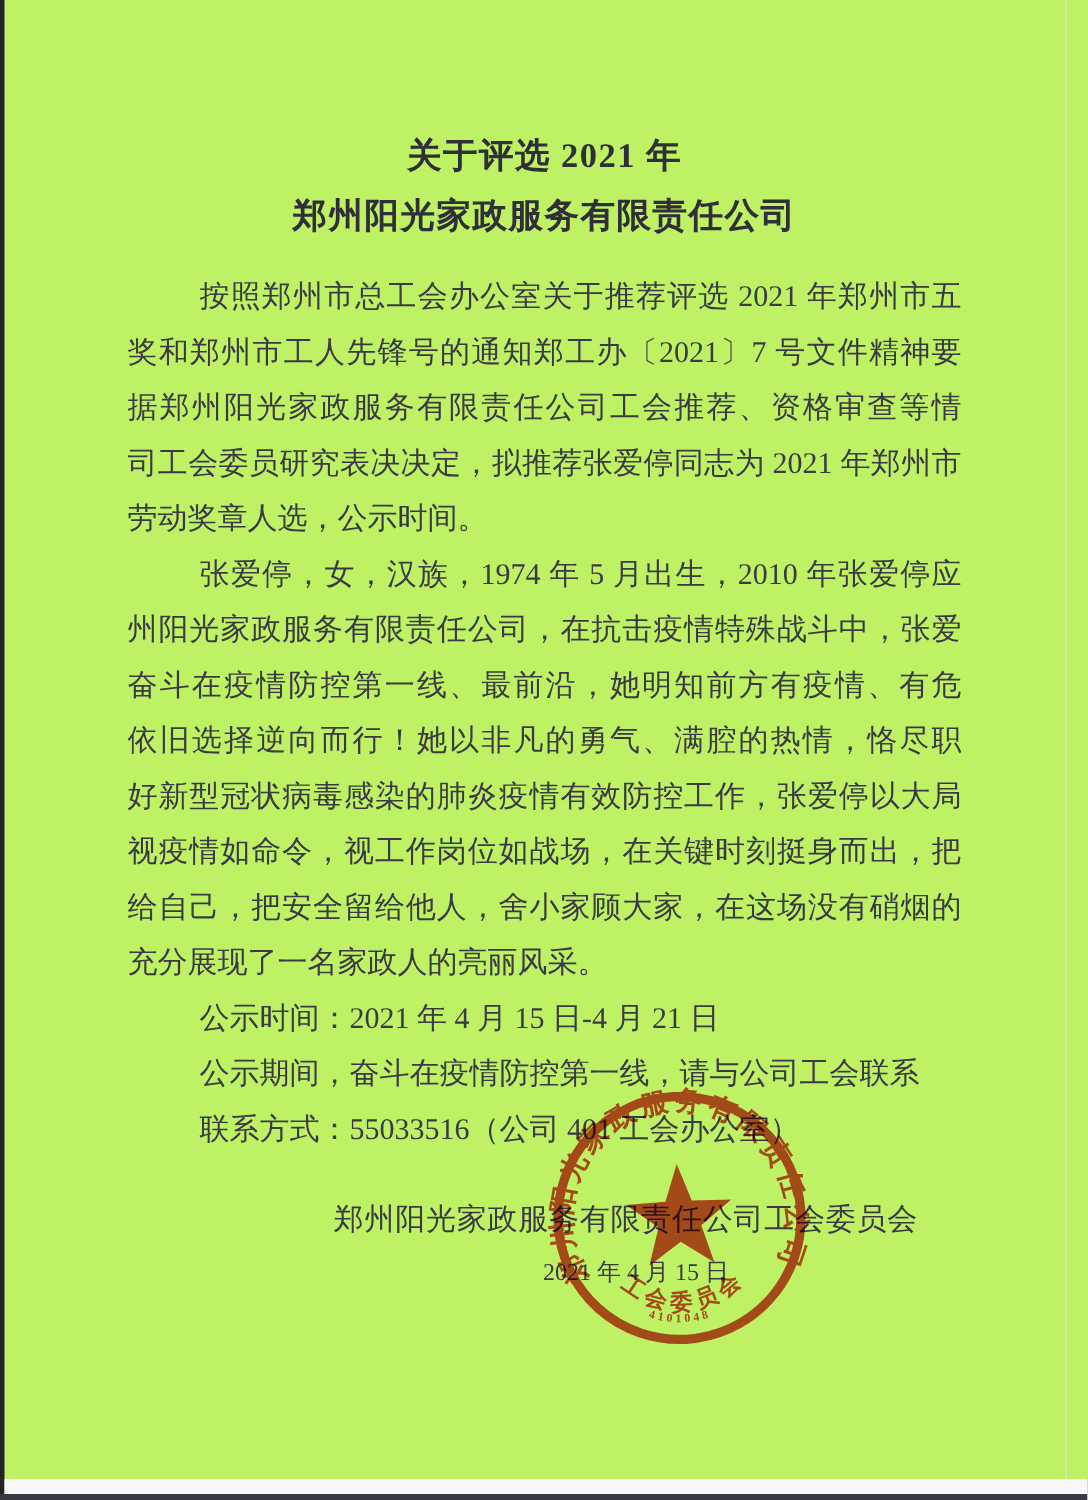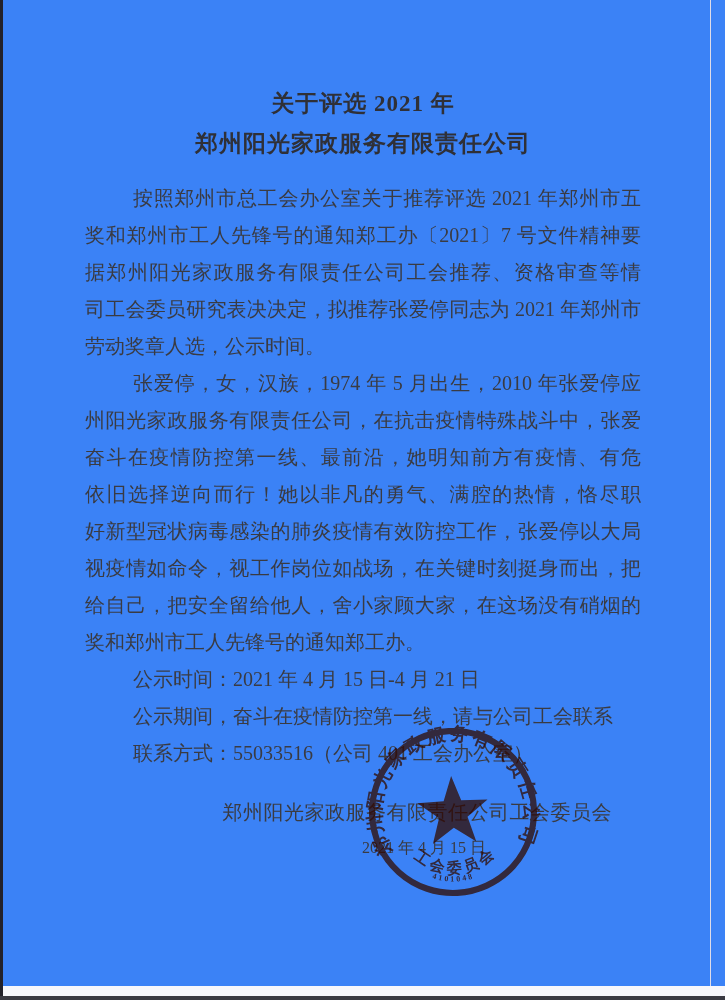--- a/index.html
+++ b/index.html
@@ -3,21 +3,21 @@
 <meta charset="utf-8">
 <style>
   html,body{margin:0;padding:0;}
   body{
     width:725px;height:1000px;
     background:#b9b9c2;
     font-family:"Liberation Serif","DejaVu Serif",serif;
   }
   .page{
     position:relative;width:725px;height:1000px;
-    background:#3b82f6;overflow:hidden;
+    background:#bef264;overflow:hidden;
     color:#3a3b42;
   }
   
   .edge-left{position:absolute;left:0;top:0;width:3px;height:1000px;background:#23222a;}
   .edge-right{position:absolute;right:14px;top:0;width:1px;height:1000px;background:#dedce9;}
   .band-bottom{position:absolute;left:3px;bottom:4px;width:722px;height:10px;background:#f7f7fb;}
   .edge-bottom{position:absolute;left:0;bottom:0;width:725px;height:4px;background:#3a3a42;}
 
   
   .title-block{
@@ -73,21 +73,21 @@
     <div class="line just">据郑州阳光家政服务有限责任公司工会推荐、资格审查等情况，经公</div>
     <div class="line just">司工会委员研究表决决定，拟推荐张爱停同志为 2021 年郑州市五一</div>
     <div class="line">劳动奖章人选，公示时间。</div>
     <div class="line just indent">张爱停，女，汉族，1974 年 5 月出生，2010 年张爱停应聘到郑</div>
     <div class="line just">州阳光家政服务有限责任公司，在抗击疫情特殊战斗中，张爱停坚守</div>
     <div class="line just">奋斗在疫情防控第一线、最前沿，她明知前方有疫情、有危险，但她</div>
     <div class="line just">依旧选择逆向而行！她以非凡的勇气、满腔的热情，恪尽职守。为做</div>
     <div class="line just">好新型冠状病毒感染的肺炎疫情有效防控工作，张爱停以大局为重，</div>
     <div class="line just">视疫情如命令，视工作岗位如战场，在关键时刻挺身而出，把风险留</div>
     <div class="line just">给自己，把安全留给他人，舍小家顾大家，在这场没有硝烟的战场上</div>
-    <div class="line">奖和郑州市工人先锋号的通知郑工办。</div>
+    <div class="line">充分展现了一名家政人的亮丽风采。</div>
     <div class="line indent">公示时间：2021 年 4 月 15 日-4 月 21 日</div>
     <div class="line indent">公示期间，奋斗在疫情防控第一线，请与公司工会联系</div>
     <div class="line indent">联系方式：55033516（公司 401 工会办公室）</div>
   </div>
 
   <div class="signature">郑州阳光家政服务有限责任公司工会委员会</div>
   <div class="doc-date">2021 年 4 月 15 日</div>
 
   <div class="seal">
     <svg viewBox="0 0 200 200" xmlns="http://www.w3.org/2000/svg">

